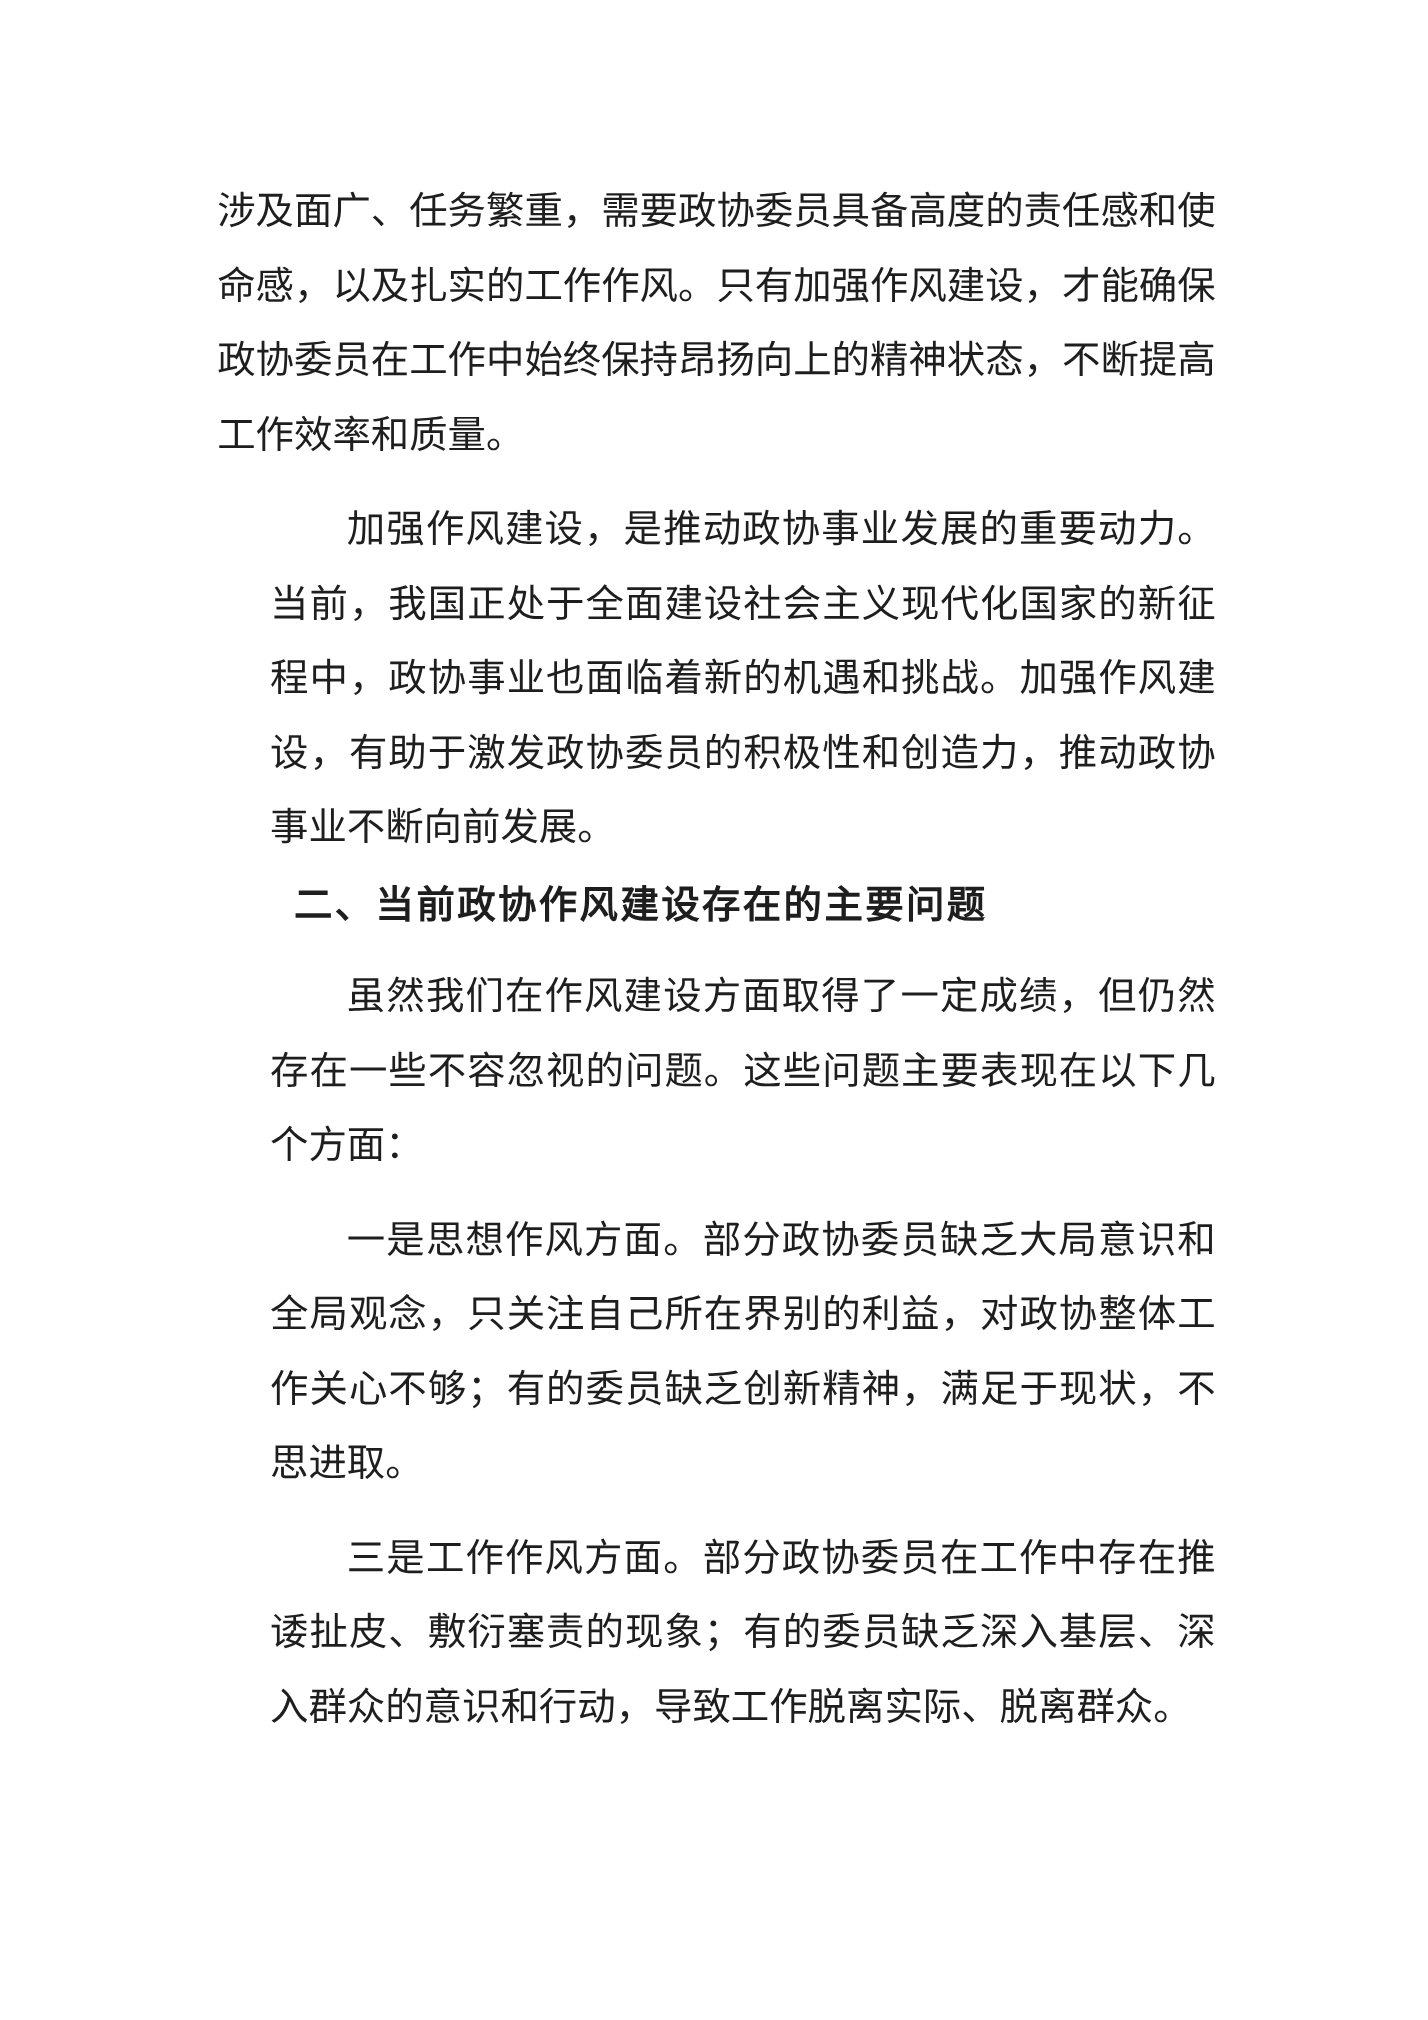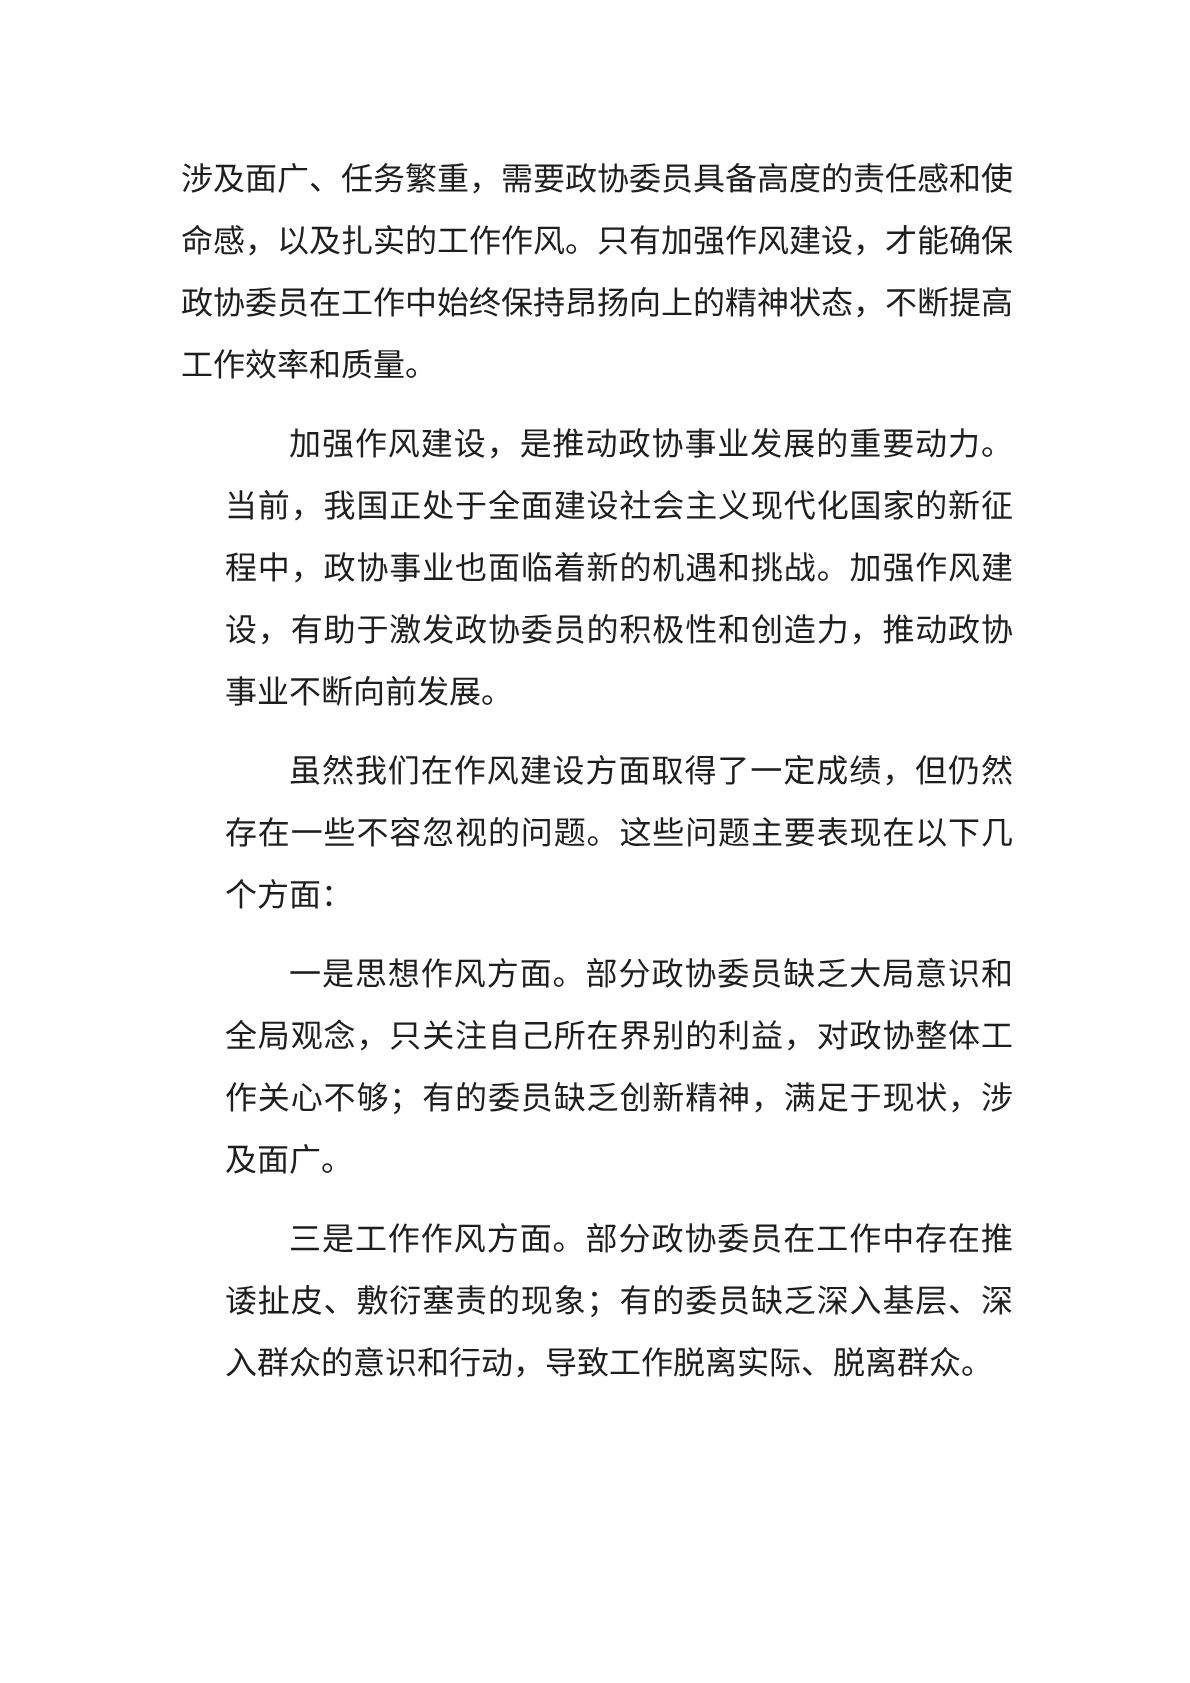--- a/index.html
+++ b/index.html
@@ -21,20 +21,21 @@
     color: #1e1e1e;
     font-family: "Liberation Serif", "DejaVu Serif", serif;
     font-size: 32px;
     line-height: 62px;
     text-align: justify;
   }
   .para {
     margin: 0;
     text-indent: 64px;
     font-weight: 400;
+    font-family: Liberation Mono, monospace;
   }
   .para.no-indent {
     text-indent: 0;
   }
   .doc-page > * + * {
     margin-top: 17px;
     margin-left: 44px;
   }
   .heading {
     margin: 0;
@@ -46,20 +47,21 @@
   }
 </style>
 </head>
 <body>
 
 <div class="doc-page">
   <p class="para no-indent">涉及面广、任务繁重，需要政协委员具备高度的责任感和使命感，以及扎实的工作作风。只有加强作风建设，才能确保政协委员在工作中始终保持昂扬向上的精神状态，不断提高工作效率和质量。</p>
 
   <p class="para">加强作风建设，是推动政协事业发展的重要动力。当前，我国正处于全面建设社会主义现代化国家的新征程中，政协事业也面临着新的机遇和挑战。加强作风建设，有助于激发政协委员的积极性和创造力，推动政协事业不断向前发展。</p>
 
+  <h2 class="heading">二、当前政协作风建设存在的主要问题</h2>
 
   <p class="para">虽然我们在作风建设方面取得了一定成绩，但仍然存在一些不容忽视的问题。这些问题主要表现在以下几个方面：</p>
 
-  <p class="para">一是思想作风方面。部分政协委员缺乏大局意识和全局观念，只关注自己所在界别的利益，对政协整体工作关心不够；有的委员缺乏创新精神，满足于现状，涉及面广。</p>
+  <p class="para">一是思想作风方面。部分政协委员缺乏大局意识和全局观念，只关注自己所在界别的利益，对政协整体工作关心不够；有的委员缺乏创新精神，满足于现状，不思进取。</p>
 
 
   <p class="para">三是工作作风方面。部分政协委员在工作中存在推诿扯皮、敷衍塞责的现象；有的委员缺乏深入基层、深入群众的意识和行动，导致工作脱离实际、脱离群众。</p>
 </div>
 
 </body></html>

